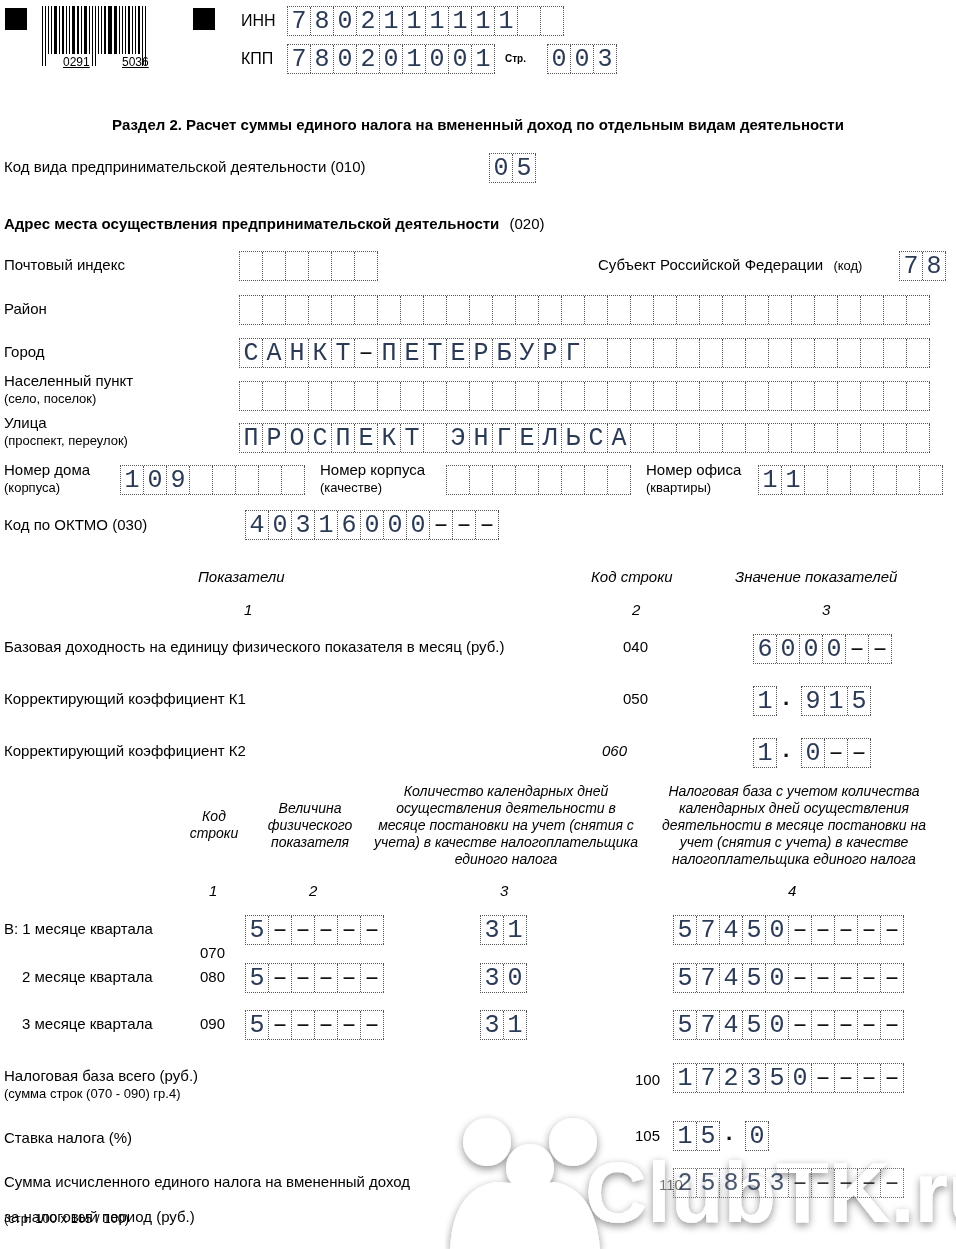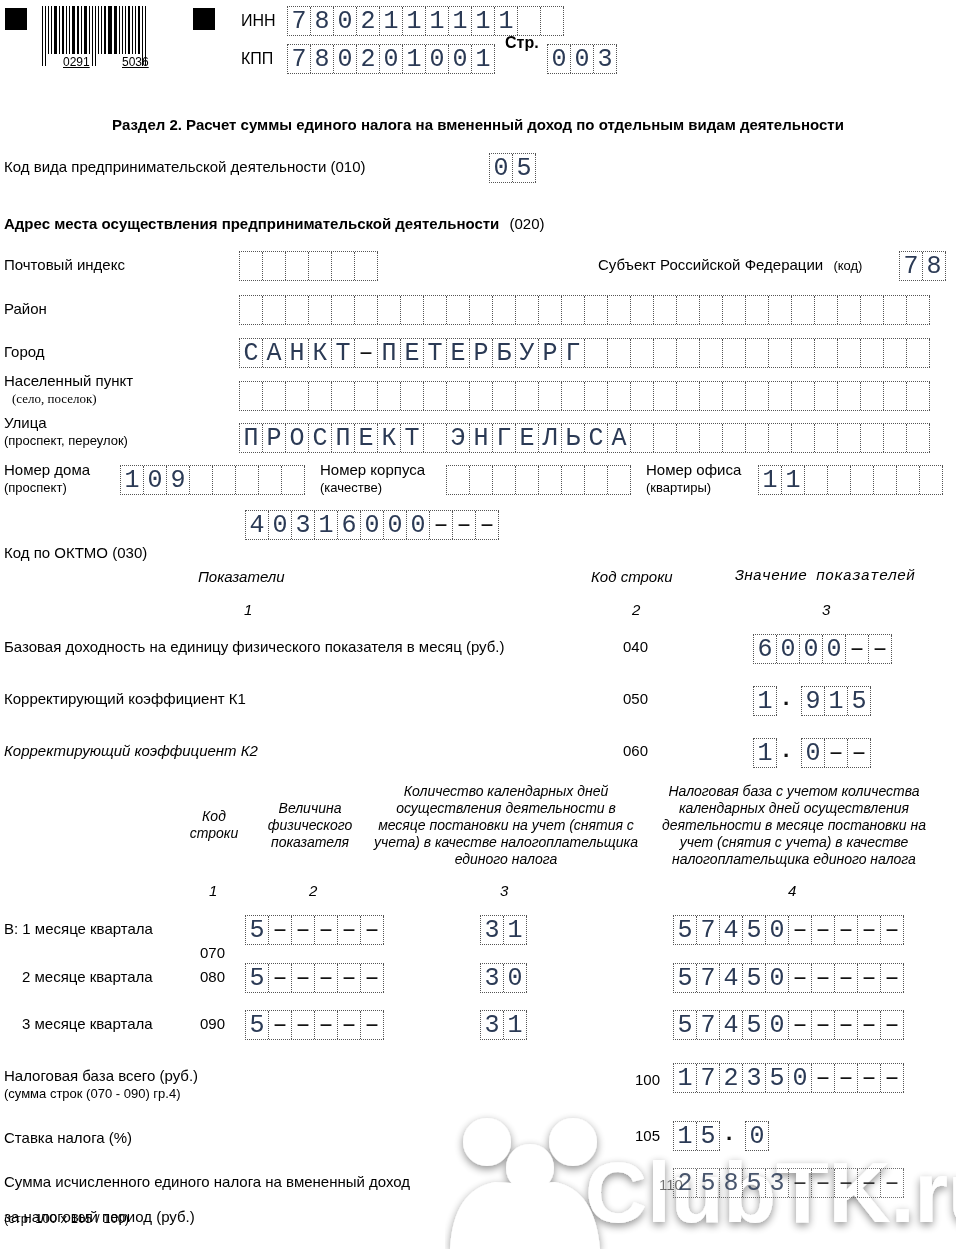--- a/index.html
+++ b/index.html
@@ -85,21 +85,21 @@
     <div class="cell">7</div>
     <div class="cell">8</div>
     <div class="cell">0</div>
     <div class="cell">2</div>
     <div class="cell">0</div>
     <div class="cell">1</div>
     <div class="cell">0</div>
     <div class="cell">0</div>
     <div class="cell">1</div>
   </div>
-<div class="abs lbl bold" style="left:505px;top:34px;font-size:16px;">Стр.</div>
+<div class="abs lbl bold" style="left:505px;top:50px;font-size:10px;">Стр.</div>
 <div class="cells" style="left:547px;top:44px;">
     <div class="cell">0</div>
     <div class="cell">0</div>
     <div class="cell">3</div>
   </div>
 
 <div class="abs lbl bold center" style="left:0;width:956px;top:116px;">Раздел 2. Расчет суммы единого налога на вмененный доход по отдельным видам деятельности</div>
 
 <div class="abs lbl" style="left:4px;top:158px;">Код вида предпринимательской деятельности  (010)</div>
 <div class="cells" style="left:489px;top:153px;">
@@ -192,21 +192,21 @@
     <div class="cell"></div>
     <div class="cell"></div>
     <div class="cell"></div>
     <div class="cell"></div>
     <div class="cell"></div>
     <div class="cell"></div>
     <div class="cell"></div>
   </div>
 
 <div class="abs lbl" style="left:4px;top:372px;">Населенный пункт</div>
-<div class="abs sub" style="left:12px;top:391px;font-family:Liberation Serif, serif;">(село, поселок)</div>
+<div class="abs sub" style="left:4px;top:391px;">(село, поселок)</div>
 <div class="cells" style="left:239px;top:381px;">
     <div class="cell"></div>
     <div class="cell"></div>
     <div class="cell"></div>
     <div class="cell"></div>
     <div class="cell"></div>
     <div class="cell"></div>
     <div class="cell"></div>
     <div class="cell"></div>
     <div class="cell"></div>
@@ -262,21 +262,21 @@
     <div class="cell"></div>
     <div class="cell"></div>
     <div class="cell"></div>
     <div class="cell"></div>
     <div class="cell"></div>
     <div class="cell"></div>
     <div class="cell"></div>
   </div>
 
 <div class="abs lbl" style="left:4px;top:461px;">Номер дома</div>
-<div class="abs sub" style="left:4px;top:480px;">(проспект)</div>
+<div class="abs sub" style="left:4px;top:480px;">(корпуса)</div>
 <div class="cells" style="left:120px;top:465px;">
     <div class="cell">1</div>
     <div class="cell">0</div>
     <div class="cell">9</div>
     <div class="cell"></div>
     <div class="cell"></div>
     <div class="cell"></div>
     <div class="cell"></div>
     <div class="cell"></div>
   </div>
@@ -298,38 +298,38 @@
     <div class="cell">1</div>
     <div class="cell">1</div>
     <div class="cell"></div>
     <div class="cell"></div>
     <div class="cell"></div>
     <div class="cell"></div>
     <div class="cell"></div>
     <div class="cell"></div>
   </div>
 
-<div class="abs lbl" style="left:4px;top:516px;margin-top:28px;">Код по ОКТМО  (030)</div>
+<div class="abs lbl" style="left:4px;top:516px;">Код по ОКТМО  (030)</div>
 <div class="cells" style="left:245px;top:510px;">
     <div class="cell">4</div>
     <div class="cell">0</div>
     <div class="cell">3</div>
     <div class="cell">1</div>
     <div class="cell">6</div>
     <div class="cell">0</div>
     <div class="cell">0</div>
     <div class="cell">0</div>
     <div class="cell dash">–</div>
     <div class="cell dash">–</div>
     <div class="cell dash">–</div>
   </div>
 
 <div class="abs lbl ital" style="left:198px;top:568px;">Показатели</div>
 <div class="abs lbl ital" style="left:591px;top:568px;">Код строки</div>
-<div class="abs lbl ital" style="left:735px;top:568px;font-family:Liberation Mono, monospace;">Значение показателей</div>
+<div class="abs lbl ital" style="left:735px;top:568px;">Значение показателей</div>
 <div class="abs lbl ital" style="left:244px;top:601px;">1</div>
 <div class="abs lbl ital" style="left:632px;top:601px;">2</div>
 <div class="abs lbl ital" style="left:822px;top:601px;">3</div>
 
 <div class="abs lbl" style="left:4px;top:638px;">Базовая доходность на единицу физического показателя в месяц (руб.)</div>
 <div class="abs lbl" style="left:623px;top:638px;">040</div>
 <div class="cells" style="left:753px;top:634px;">
     <div class="cell">6</div>
     <div class="cell">0</div>
     <div class="cell">0</div>
@@ -343,22 +343,22 @@
 <div class="cells" style="left:753px;top:686px;">
     <div class="cell">1</div>
   </div>
 <div class="sep" style="left:778px;top:686px;">.</div>
 <div class="cells" style="left:801px;top:686px;">
     <div class="cell">9</div>
     <div class="cell">1</div>
     <div class="cell">5</div>
   </div>
 
-<div class="abs lbl" style="left:4px;top:742px;font-style:italic;">Корректирующий коэффициент К2</div>
-<div class="abs lbl" style="left:623px;top:742px;">060</div>
+<div class="abs lbl" style="left:4px;top:742px;">Корректирующий коэффициент К2</div>
+<div class="abs lbl" style="left:602px;top:742px;font-style:italic;">060</div>
 <div class="cells" style="left:753px;top:738px;">
     <div class="cell">1</div>
   </div>
 <div class="sep" style="left:778px;top:738px;">.</div>
 <div class="cells" style="left:801px;top:738px;">
     <div class="cell">0</div>
     <div class="cell dash">–</div>
     <div class="cell dash">–</div>
   </div>
 

